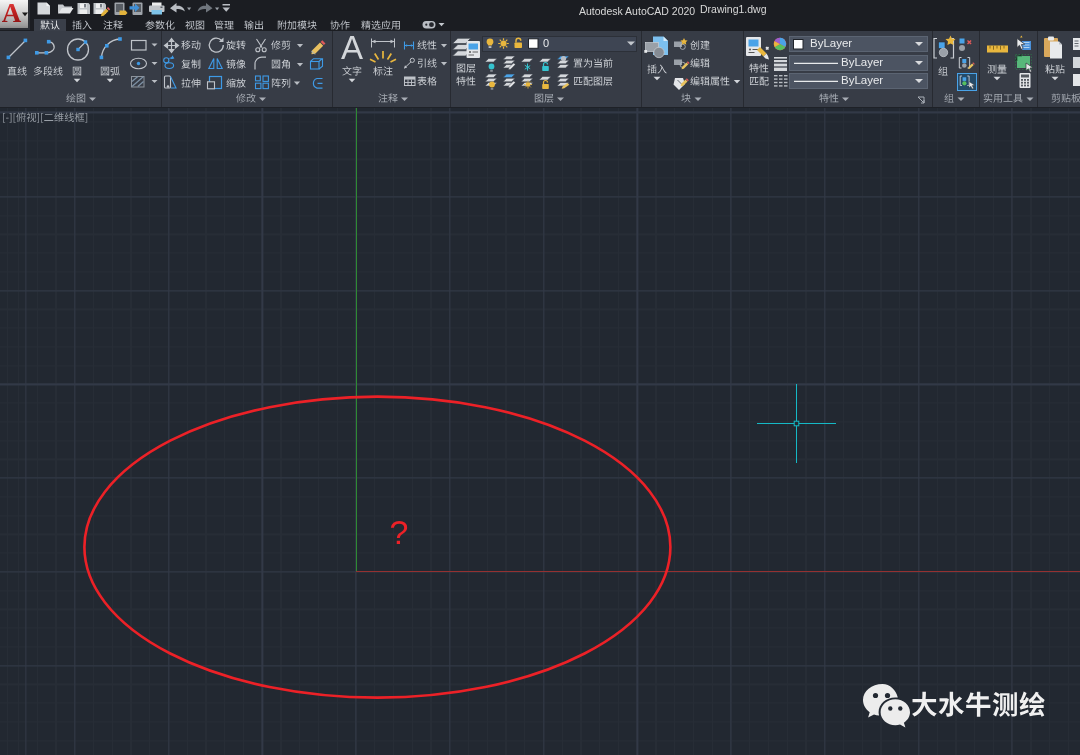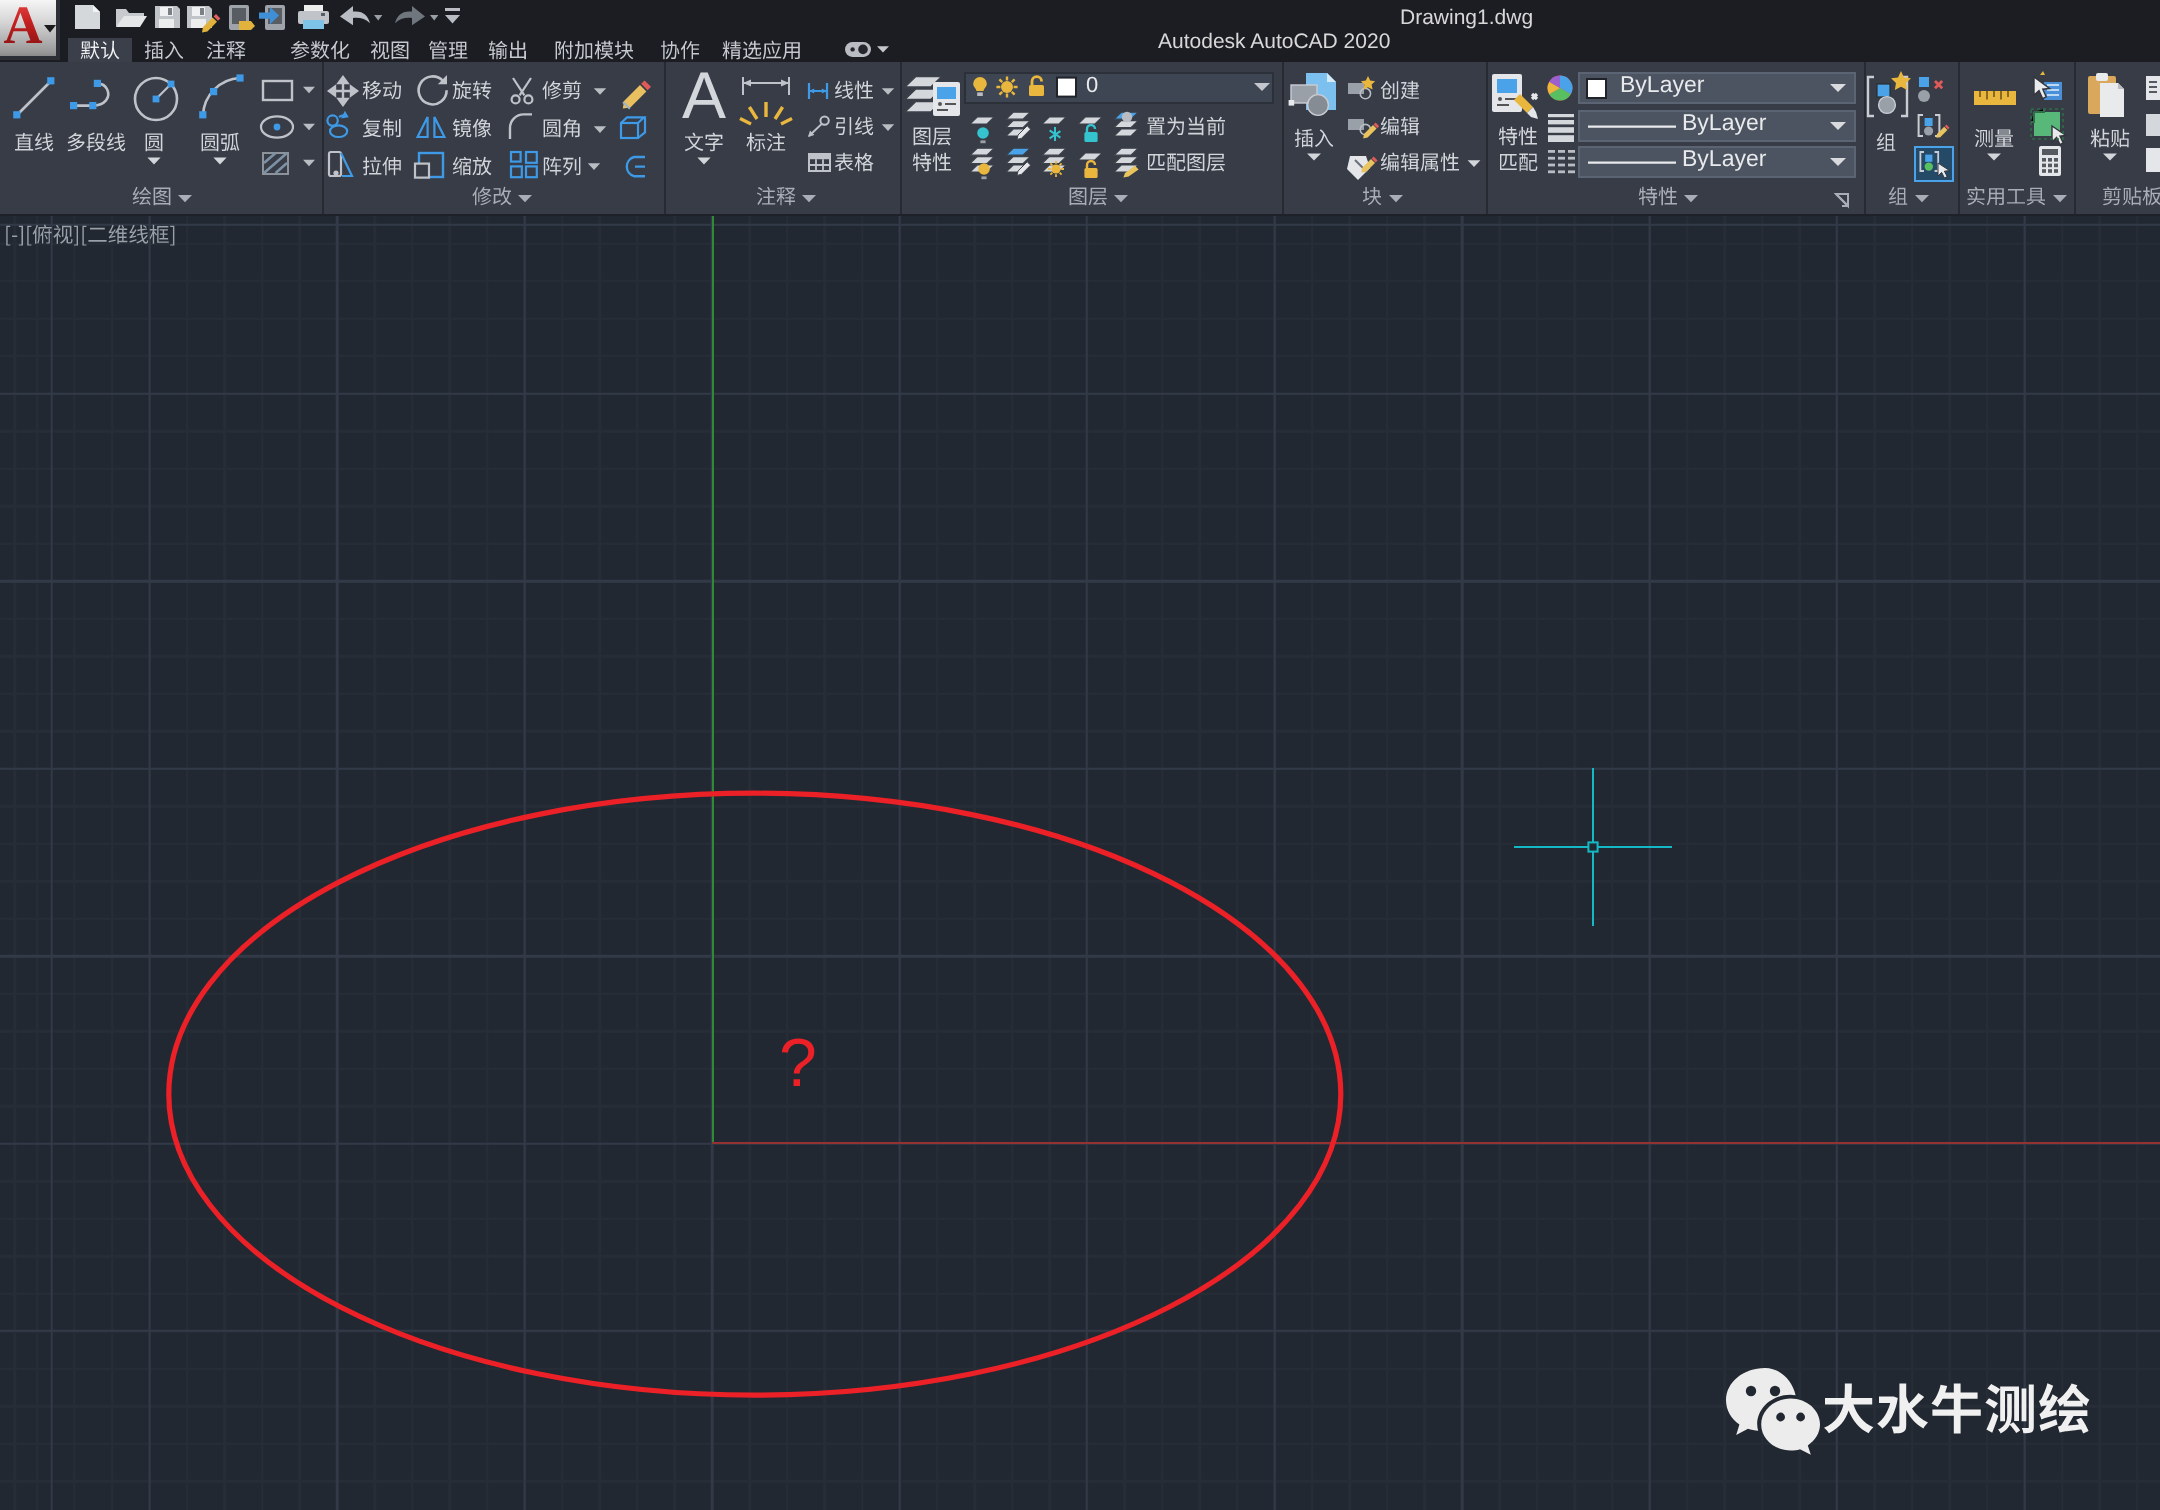--- a/index.html
+++ b/index.html
@@ -1,16 +1,16 @@
 <!DOCTYPE html>
 <html><head><meta charset="utf-8"><style>html,body{margin:0;padding:0;background:#000}#page{position:relative;width:1080px;height:755px;overflow:hidden;background:#222831;font-family:"Liberation Sans",sans-serif}</style></head><body>
 <div id="page">
     <div style="position:absolute;left:0;top:108px;width:1080px;height:647px;background-color:#222831;background-image:repeating-linear-gradient(to right,#323947 0,#323947 1px,transparent 1px,transparent 93.75px),repeating-linear-gradient(to bottom,#323947 0,#323947 1px,transparent 1px,transparent 93.75px),repeating-linear-gradient(to right,#272d36 0,#272d36 1px,transparent 1px,transparent 18.75px),repeating-linear-gradient(to bottom,#272d36 0,#272d36 1px,transparent 1px,transparent 18.75px);background-position:74.35px 0,0 88.40px,18.10px 0,0 13.40px"></div>
     <div style="position:absolute;left:0;top:0;width:1080px;height:31px;background:#1b1d22"></div>
-    <div style="position:absolute;left:579.0px;top:15px;font:400 10.5px 'Liberation Sans',sans-serif;color:#d8d8d8;letter-spacing:0.00px;white-space:pre;z-index:6">Autodesk AutoCAD 2020</div>
+    <div style="position:absolute;left:579.0px;top:5px;font:400 10.5px 'Liberation Sans',sans-serif;color:#d8d8d8;letter-spacing:0.00px;white-space:pre;z-index:6">Autodesk AutoCAD 2020</div>
     <div style="position:absolute;left:700.0px;top:2.5px;font:400 10.5px 'Liberation Sans',sans-serif;color:#d8d8d8;letter-spacing:0.00px;white-space:pre;z-index:6">Drawing1.dwg</div>
     <div style="position:absolute;left:0;top:0;width:30px;height:30px;background:linear-gradient(#f5f5f5,#d5d5d5 40%,#9a9a9a 92%,#8a8a8a);border-right:2px solid #2c2f35;border-bottom:2px solid #2c2f35;box-sizing:border-box;z-index:6"></div>
     <svg width="30" height="30" viewBox="0 0 30 30" style="position:absolute;left:0;top:0;z-index:7">
       <defs>
         <linearGradient id="ag" x1="0" y1="0" x2="0" y2="1">
           <stop offset="0" stop-color="#ef5050"></stop>
           <stop offset="0.45" stop-color="#c42020"></stop>
           <stop offset="1" stop-color="#7e1010"></stop>
         </linearGradient>
       </defs>

